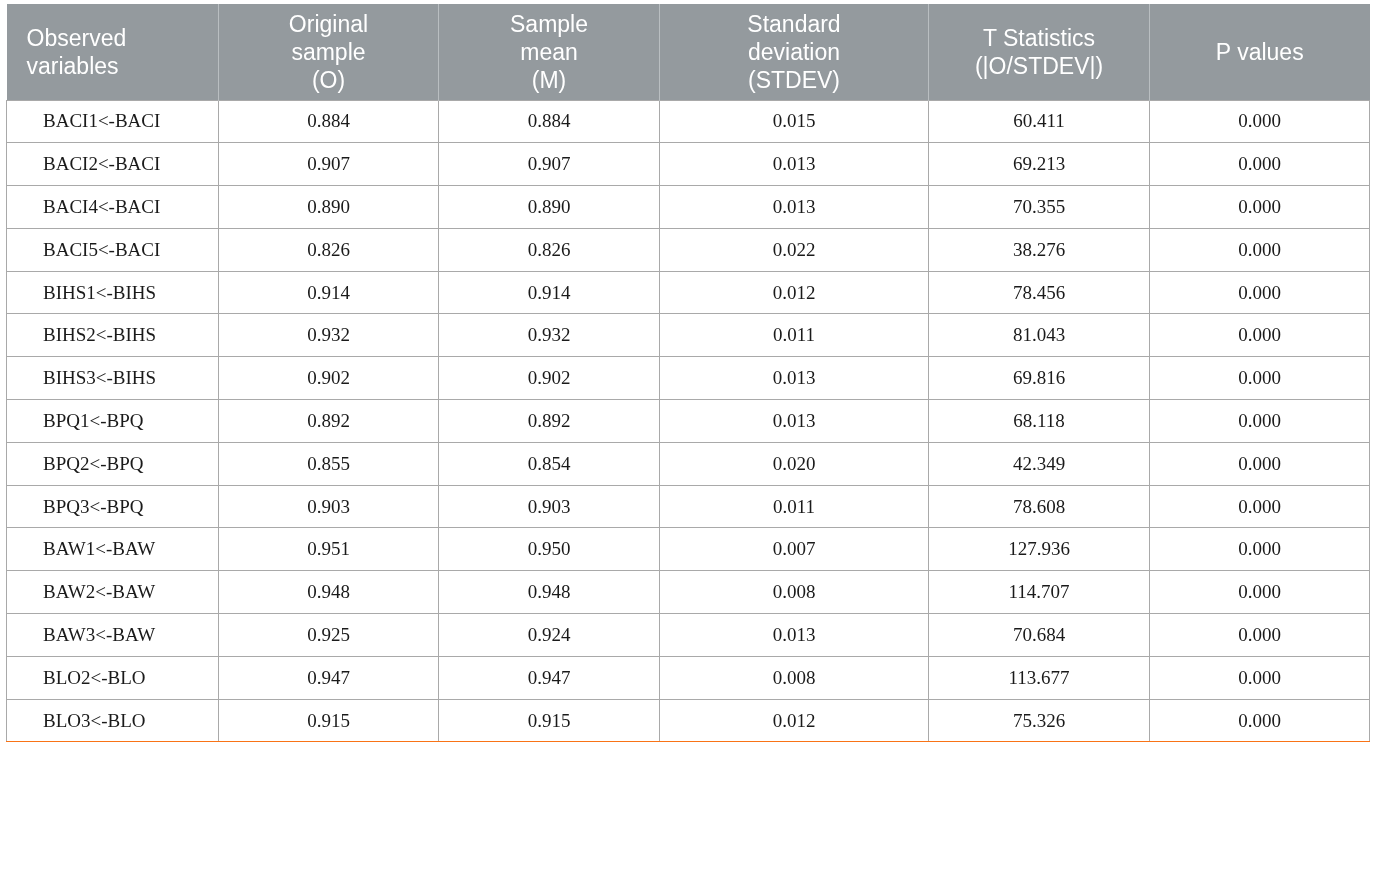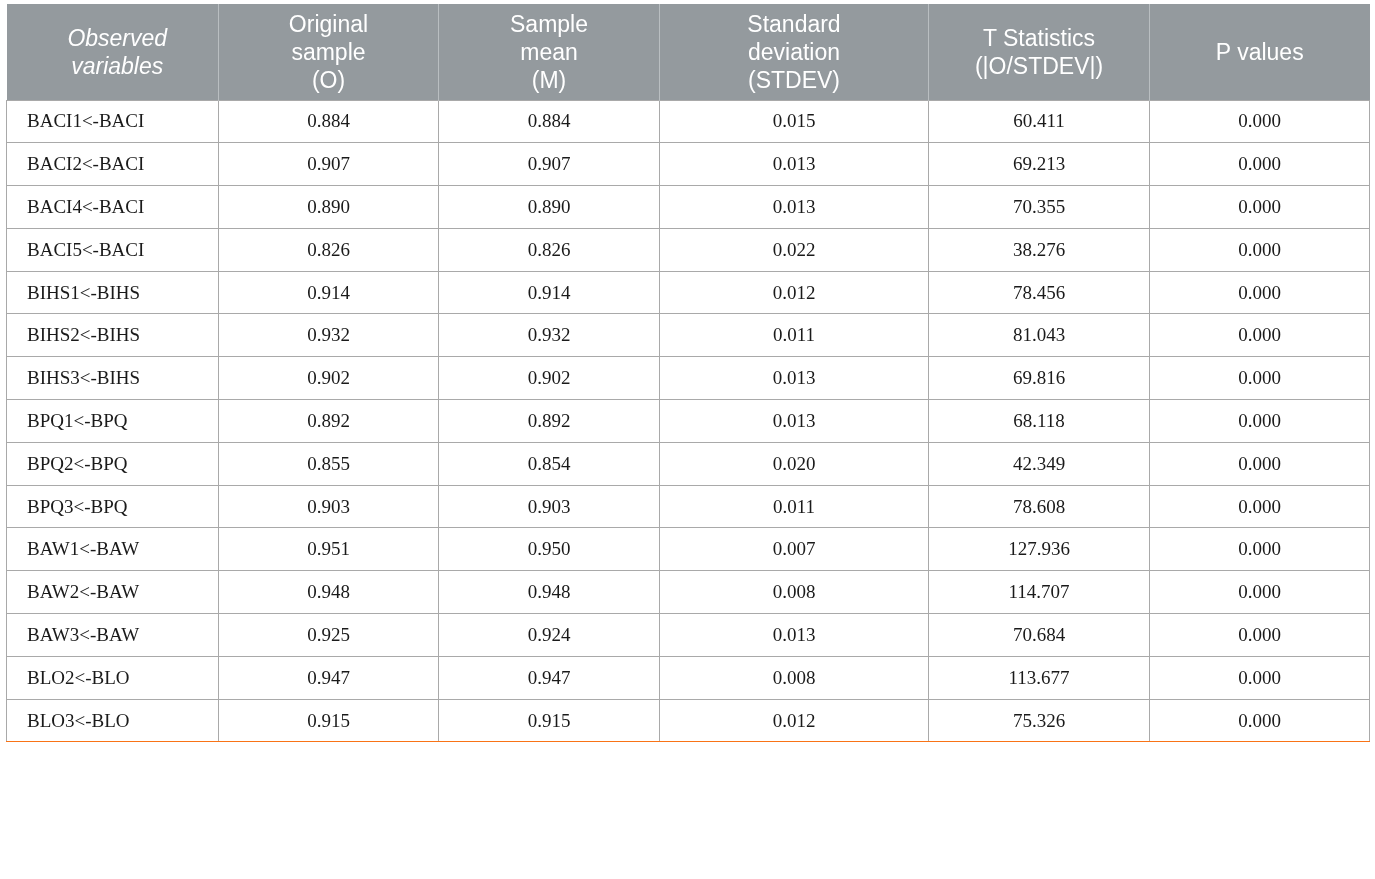--- a/index.html
+++ b/index.html
@@ -47,42 +47,41 @@
     height: 96px;
     padding: 0 10px;
     vertical-align: middle;
     text-align: center;
     border-right: 1px solid #b9bec1;
     border-bottom: none;
     box-sizing: border-box;
   }
   thead th:last-child { border-right: none; }
   thead th.hdr-left {
-    text-align: center;
+    text-align: left;
     padding-left: 20px;
-    font-style: italic;
   }
 
   
   tbody td {
     height: 42.8px;
     font-size: 19px;
     color: #1a1a1a;
     text-align: center;
     vertical-align: middle;
     border-top: 1px solid #a9a9a9;
     border-right: 1px solid #a9a9a9;
     padding: 0 8px;
     box-sizing: border-box;
     white-space: nowrap;
   }
   tbody tr td:first-child {
     border-left: 1px solid #a9a9a9;
     text-align: left;
-    padding-left: 20px;
+    padding-left: 36px;
   }
   tbody tr:last-child td {
     border-bottom: 1px solid #f97316;
   }
 </style>
 </head>
 <body>
 
 <div class="table-wrap">
   <table class="stats-table">

